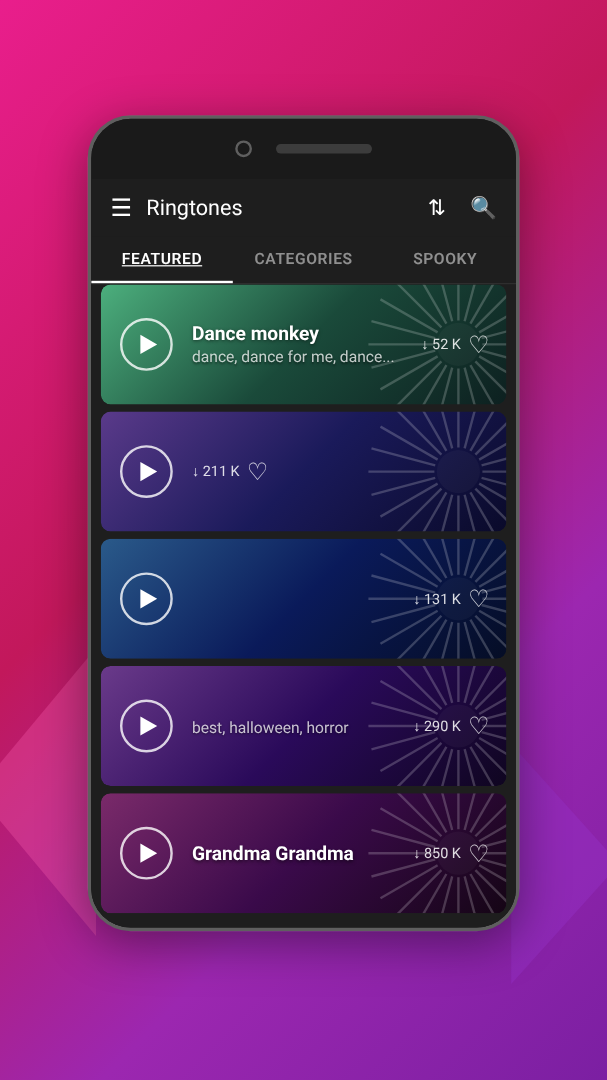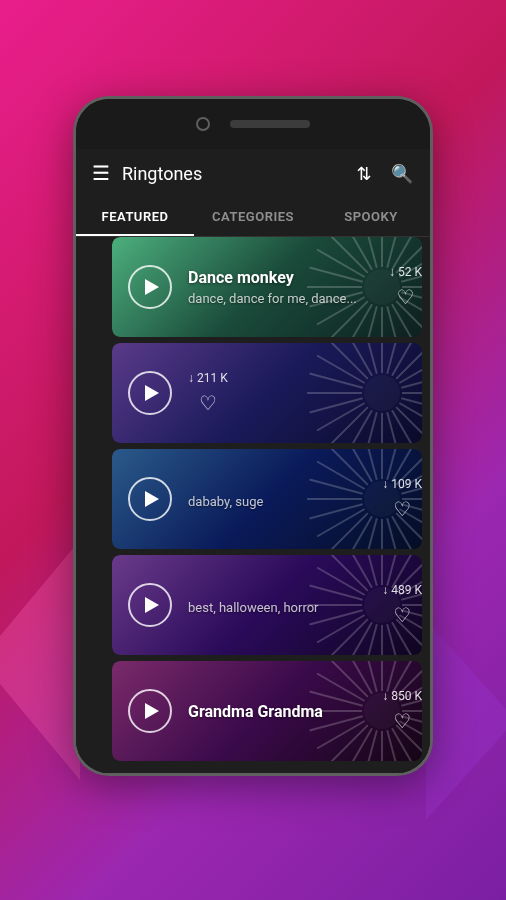--- a/index.html
+++ b/index.html
@@ -137,38 +137,38 @@
       font-size: 13px;
       font-weight: 600;
       color: rgba(255,255,255,0.5);
       cursor: pointer;
       letter-spacing: 0.5px;
       position: relative;
     }
 
     .tab.active {
       color: white;
+      text-decoration: underline;
     }
 
     .tab.active::after {
       content: '';
       position: absolute;
       bottom: 0;
       left: 0;
       right: 0;
       height: 2px;
       background: white;
     }
 
     
     .song-list {
       flex: 1;
       overflow-y: auto;
       background: #1e1e1e;
-      padding-left: 28px;
     }
 
     .song-item {
       position: relative;
       height: 100px;
       margin: 0 8px 6px 8px;
       border-radius: 8px;
       overflow: hidden;
       display: flex;
       align-items: center;
@@ -221,22 +221,23 @@
       color: rgba(255,255,255,0.75);
       font-size: 13px;
       margin-top: 4px;
       text-shadow: 0 1px 2px rgba(0,0,0,0.5);
     }
 
     .song-right {
       position: relative;
       z-index: 2;
       display: flex;
-      flex-direction: column;
-      align-items: center;
+      flex-direction: row;
+      align-items: center;
+      margin-right: 14px;
       gap: 6px;
     }
 
     .download-count {
       color: rgba(255,255,255,0.85);
       font-size: 12px;
       white-space: nowrap;
     }
 
     .heart-icon {
@@ -392,24 +393,23 @@
             <line x1="100" y1="32.67949192431123" x2="127.5" y2="-14.9519052838329" stroke="rgba(255,255,255,0.4)" stroke-width="2"></line>
             <line x1="104.14213562373095" y1="35.85786437626905" x2="143.03300858899104" y2="-3.0330085889910734" stroke="rgba(255,255,255,0.4)" stroke-width="2"></line>
             <line x1="107.32050807568876" y1="39.99999999999999" x2="154.95190528383287" y2="12.499999999999964" stroke="rgba(255,255,255,0.4)" stroke-width="2"></line>
             <line x1="109.31851652578136" y1="44.82361909794959" x2="162.44443697168012" y2="30.588571617310947" stroke="rgba(255,255,255,0.4)" stroke-width="2"></line>
       <circle cx="90" cy="50" r="18" fill="rgba(255,255,255,0.07)"></circle>
     </svg>
     <div class="song-play-btn">
       <div class="play-triangle"></div>
     </div>
     <div class="song-info">
-      <div class="song-tags">dababy, suge</div>
     </div>
     <div class="song-right">
-      <span class="download-count">↓ 109 K</span>
+      <span class="download-count">↓ 131 K</span>
       <span class="heart-icon">♡</span>
     </div>
   </div>
         <div class="song-item">
     <div class="song-bg" style="background: linear-gradient(135deg, #6a3a8a 0%, #2a0a5a 50%, #0f0520 100%)"></div>
     <svg class="burst-svg" viewBox="0 0 130 100" preserveAspectRatio="none">
       <line x1="110" y1="50" x2="165" y2="50" stroke="rgba(255,255,255,0.4)" stroke-width="2"></line>
             <line x1="109.31851652578136" y1="55.17638090205041" x2="162.44443697168012" y2="69.41142838268905" stroke="rgba(255,255,255,0.4)" stroke-width="2"></line>
             <line x1="107.32050807568878" y1="60" x2="154.9519052838329" y2="87.5" stroke="rgba(255,255,255,0.4)" stroke-width="2"></line>
             <line x1="104.14213562373095" y1="64.14213562373095" x2="143.03300858899107" y2="103.03300858899107" stroke="rgba(255,255,255,0.4)" stroke-width="2"></line>
@@ -435,21 +435,21 @@
             <line x1="109.31851652578136" y1="44.82361909794959" x2="162.44443697168012" y2="30.588571617310947" stroke="rgba(255,255,255,0.4)" stroke-width="2"></line>
       <circle cx="90" cy="50" r="18" fill="rgba(255,255,255,0.07)"></circle>
     </svg>
     <div class="song-play-btn">
       <div class="play-triangle"></div>
     </div>
     <div class="song-info">
       <div class="song-tags">best, halloween, horror</div>
     </div>
     <div class="song-right">
-      <span class="download-count">↓ 489 K</span>
+      <span class="download-count">↓ 290 K</span>
       <span class="heart-icon">♡</span>
     </div>
   </div>
         <div class="song-item">
     <div class="song-bg" style="background: linear-gradient(135deg, #7a2a6a 0%, #3a0a4a 50%, #150515 100%)"></div>
     <svg class="burst-svg" viewBox="0 0 130 100" preserveAspectRatio="none">
       <line x1="110" y1="50" x2="165" y2="50" stroke="rgba(255,255,255,0.4)" stroke-width="2"></line>
             <line x1="109.31851652578136" y1="55.17638090205041" x2="162.44443697168012" y2="69.41142838268905" stroke="rgba(255,255,255,0.4)" stroke-width="2"></line>
             <line x1="107.32050807568878" y1="60" x2="154.9519052838329" y2="87.5" stroke="rgba(255,255,255,0.4)" stroke-width="2"></line>
             <line x1="104.14213562373095" y1="64.14213562373095" x2="143.03300858899107" y2="103.03300858899107" stroke="rgba(255,255,255,0.4)" stroke-width="2"></line>

